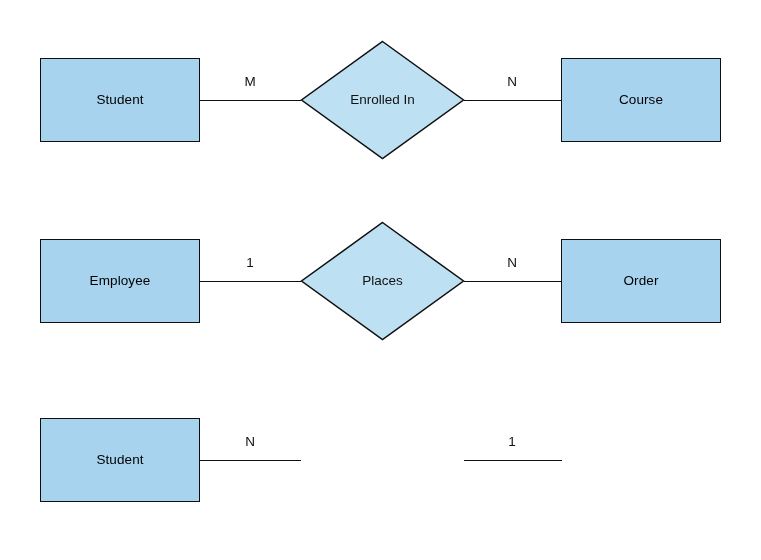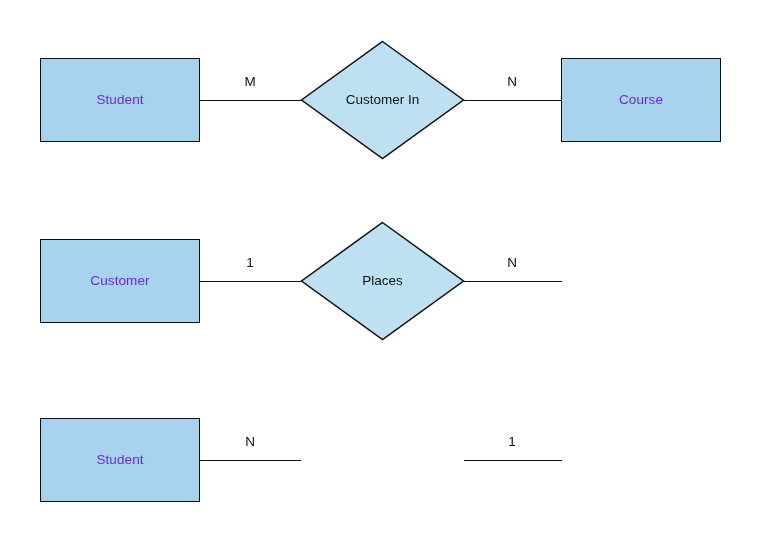--- a/index.html
+++ b/index.html
@@ -32,21 +32,21 @@
     background: #a8d3ef;
     border: 1.5px solid #0f0f0f;
     display: flex;
     align-items: center;
     justify-content: center;
   }
   .entity-box.left  { left: 40px;  top: 28px; }
   .entity-box.right { left: 561px; top: 28px; }
   .entity-label {
     font-size: 13.5px;
-    color: #6d28d9;
+    color: #000000;
     letter-spacing: 0.1px;
     line-height: 1;
     white-space: nowrap;
   }
   .rel-diamond {
     position: absolute;
     left: 300px;
     top: 10px;
     width: 165px;
     height: 120px;
@@ -99,43 +99,46 @@
   <div class="er-row" style="top:30px;">
     <div class="entity-box left">
       <span class="entity-label">Student</span>
     </div>
     <div class="connector left-conn"></div>
     <div class="cardinality left-card">M</div>
     <div class="rel-diamond">
       <svg width="165" height="120" viewBox="0 0 165 120">
         <polygon points="82.5,1.5 163.5,60 82.5,118.5 1.5,60" fill="#bde0f3" stroke="#0f0f0f" stroke-width="1.5"></polygon>
       </svg>
-      <div class="rel-label">Customer In</div>
+      <div class="rel-label">Enrolled In</div>
     </div>
     <div class="connector right-conn"></div>
     <div class="cardinality right-card">N</div>
     <div class="entity-box right">
       <span class="entity-label">Course</span>
     </div>
   </div>
 
   <div class="er-row" style="top:211px;">
     <div class="entity-box left">
-      <span class="entity-label">Customer</span>
+      <span class="entity-label">Employee</span>
     </div>
     <div class="connector left-conn"></div>
     <div class="cardinality left-card">1</div>
     <div class="rel-diamond">
       <svg width="165" height="120" viewBox="0 0 165 120">
         <polygon points="82.5,1.5 163.5,60 82.5,118.5 1.5,60" fill="#bde0f3" stroke="#0f0f0f" stroke-width="1.5"></polygon>
       </svg>
       <div class="rel-label">Places</div>
     </div>
     <div class="connector right-conn"></div>
     <div class="cardinality right-card">N</div>
+    <div class="entity-box right">
+      <span class="entity-label">Order</span>
+    </div>
   </div>
 
   <div class="er-row" style="top:390px;">
     <div class="entity-box left">
       <span class="entity-label">Student</span>
     </div>
     <div class="connector left-conn"></div>
     <div class="cardinality left-card">N</div>
     <div class="connector right-conn"></div>
     <div class="cardinality right-card">1</div>

